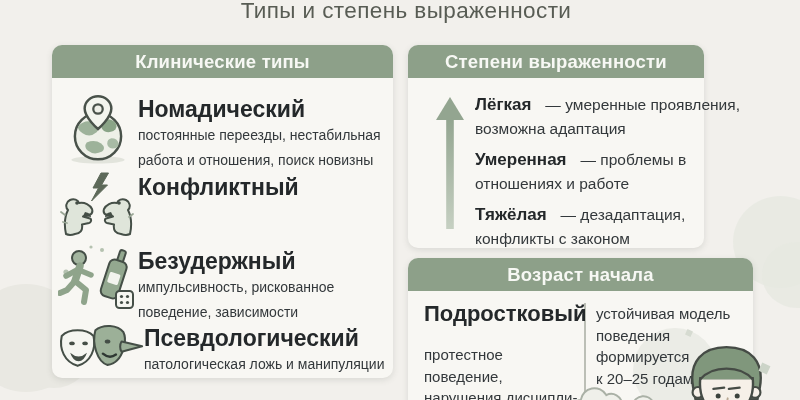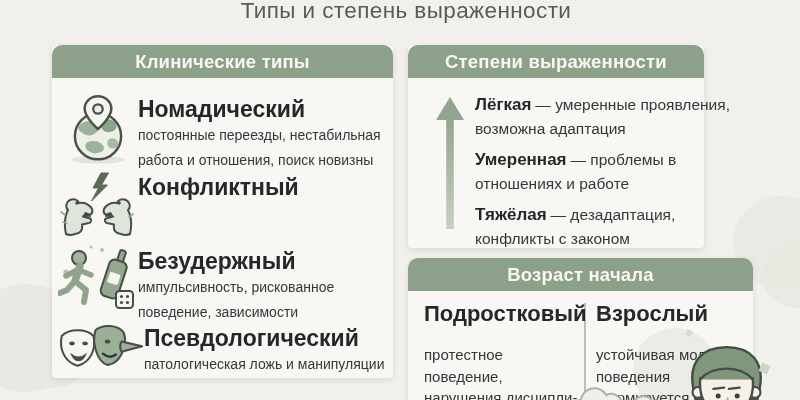--- a/index.html
+++ b/index.html
@@ -14,21 +14,21 @@
   .blob.b5{left:633px;top:326px;width:84px;height:84px;background:#e7e9e2;opacity:.8;}
   .sparkle{position:absolute;background:#ccd4c8;transform:rotate(24deg);}
   .sp1{left:763px;top:364px;width:9px;height:9px;}
   .sp2{left:688px;top:330px;width:6px;height:6px;background:#d6dbd1;}
   .sp3{left:63px;top:112px;width:6px;height:6px;background:#d9dfd4;}
   .sp4{left:55px;top:124px;width:5px;height:5px;background:#dde2d8;}
 
   .page-title{position:absolute;top:-3px;left:0;right:0;text-align:center;
               font-size:22.5px;font-weight:400;letter-spacing:.4px;color:#585c54;line-height:28px;}
 
-  .card{position:absolute;background:#f8f7f3;border-radius:4px;
+  .card{position:absolute;background:#f8f7f3;border-radius:10px;
         box-shadow:0 2px 6px rgba(90,95,85,.16);}
   .card-clinical{left:52px;top:45px;width:341px;height:333px;}
   .card-severity{left:408px;top:45px;width:296px;height:203px;}
   .card-age{left:408px;top:258px;width:345px;height:160px;border-radius:10px;}
 
   .card-header{height:33px;background:#8da089;border-radius:10px 10px 0 0;
                display:flex;align-items:center;justify-content:center;
                color:#f7f8f4;font-weight:700;font-size:18.5px;letter-spacing:.2px;}
 
   
@@ -37,21 +37,21 @@
   .item-text{width:258px;}
   .item-title{font-size:23px;font-weight:700;color:#24282a;line-height:22px;margin-bottom:3px;}
   .item-desc{font-size:14px;color:#33383b;line-height:25px;white-space:pre-line;}
   .it1{top:47px;} .it2{top:127px;} .it3{top:199px;} .it4{top:276px;}
   .it1 .item-text{padding-top:6px;} .it2 .item-text{padding-top:4px;}
   .it3 .item-text{padding-top:6px;} .it4 .item-text{padding-top:6px;}
 
   
   .arrow-wrap{position:absolute;left:24px;top:52px;}
   .sev{position:absolute;left:67px;width:274px;line-height:24px;}
-  .sev .sev-term{font-size:17px;font-weight:700;color:#24282a;margin-right:4px;}
+  .sev .sev-term{font-size:17px;font-weight:700;color:#24282a;margin-right:14px;}
   .sev .sev-desc{font-size:15.5px;color:#33383b;white-space:pre-line;}
   .sv1{top:48px;} .sv2{top:103px;} .sv3{top:158px;}
 
   
   .divider{position:absolute;left:176px;top:45px;width:2px;height:110px;background:#bcbfb6;}
   .age-col{position:absolute;top:45px;}
   .age-col.c1{left:16px;width:155px;}
   .age-col.c2{left:188px;width:135px;}
   .col-title{font-size:22px;font-weight:700;color:#24282a;line-height:22px;margin-bottom:19px;}
   .col-desc{font-size:15px;color:#33383b;line-height:21.5px;white-space:pre-line;}
@@ -210,21 +210,20 @@
     <div class="divider"></div>
 
     <div class="age-col c1">
       <div class="col-title">Подростковый</div>
       <div class="col-desc">протестное поведение,
 нарушения дисципли-
 ны, ранние зависимости</div>
     </div>
 
     <div class="age-col c2">
-      <div class="col-title">Взрослый</div>
       <div class="col-desc">устойчивая модель
 поведения
 формируется
 к 20–25 годам</div>
     </div>
 
     <span class="cloud-doodle">
       <svg width="108" height="42" viewBox="0 0 110 42">
         <path d="M8 40 a11 11 0 0 1 5-20 a14 14 0 0 1 26-5 a11 11 0 0 1 16 9 a9 9 0 0 1 2 16z" fill="#eff0ea" stroke="#aab1a6" stroke-width="2"></path>
         <path d="M60 40 a9 9 0 0 1 6-15 a11 11 0 0 1 21-2 a8 8 0 0 1 7 12 l-1 5z" fill="#eff0ea" stroke="#aab1a6" stroke-width="2"></path>

